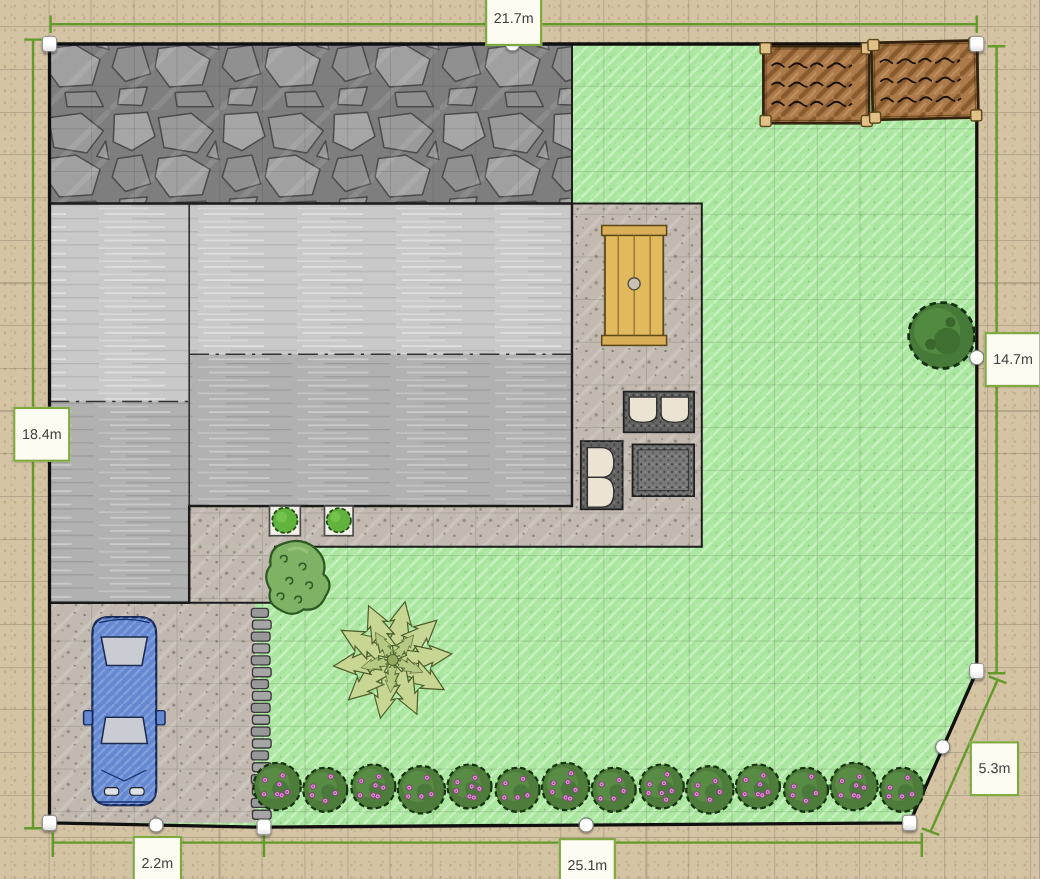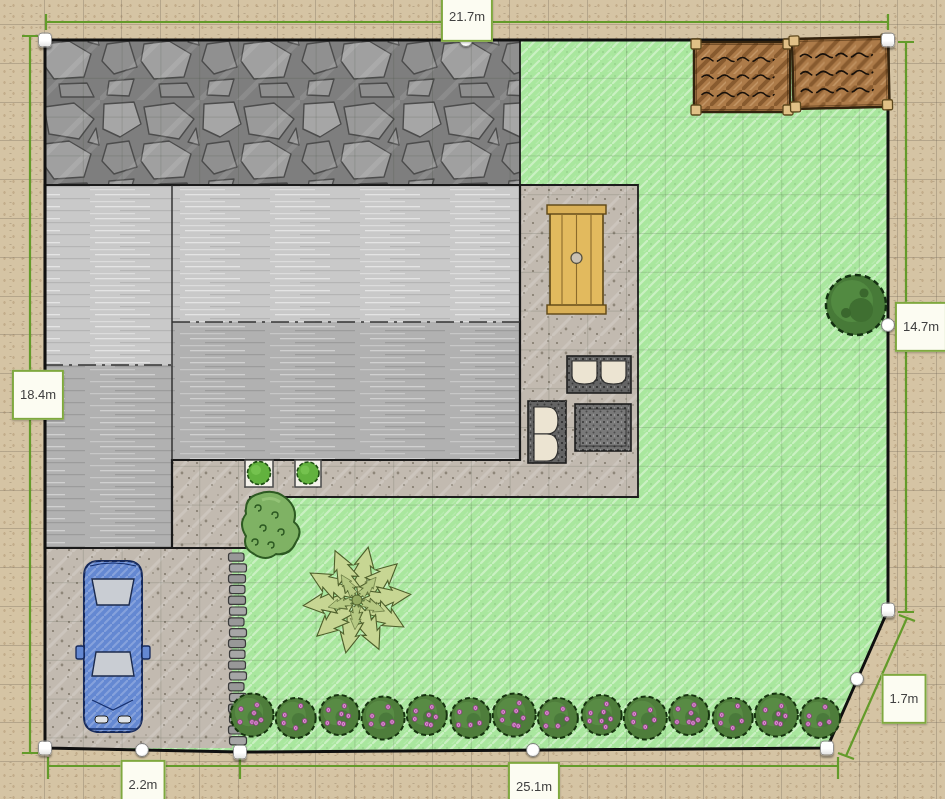--- a/index.html
+++ b/index.html
@@ -520,21 +520,21 @@
     <path d="M30,36 V753 M22,36 H38 M22,753 H38"></path>
     <path d="M906,42 V612 M898,42 H914 M898,612 H914"></path>
     <path d="M48,766 H838 M48,757 V779 M240,757 V779 M838,757 V779"></path>
     <path d="M907,618 L846,756 M899,615 L915,621 M838,753 L854,759"></path>
   </g>
 </svg>
 
 <div class="dim-label" style="left:467px;top:17px">21.7m</div>
 <div class="dim-label" style="left:38px;top:395px">18.4m</div>
 <div class="dim-label" style="left:921px;top:327px">14.7m</div>
-<div class="dim-label" style="left:904px;top:699px">1.7m</div>
+<div class="dim-label" style="left:904px;top:699px">5.3m</div>
 <div class="dim-label" style="left:143px;top:785px">2.2m</div>
 <div class="dim-label" style="left:534px;top:787px">25.1m</div>
 
 <div class="handle h-square" style="left:45px;top:40px"></div>
 <div class="handle h-square" style="left:888px;top:40px"></div>
 <div class="handle h-square" style="left:888px;top:610px"></div>
 <div class="handle h-square" style="left:827px;top:748px"></div>
 <div class="handle h-square" style="left:240px;top:752px"></div>
 <div class="handle h-square" style="left:45px;top:748px"></div>
 

